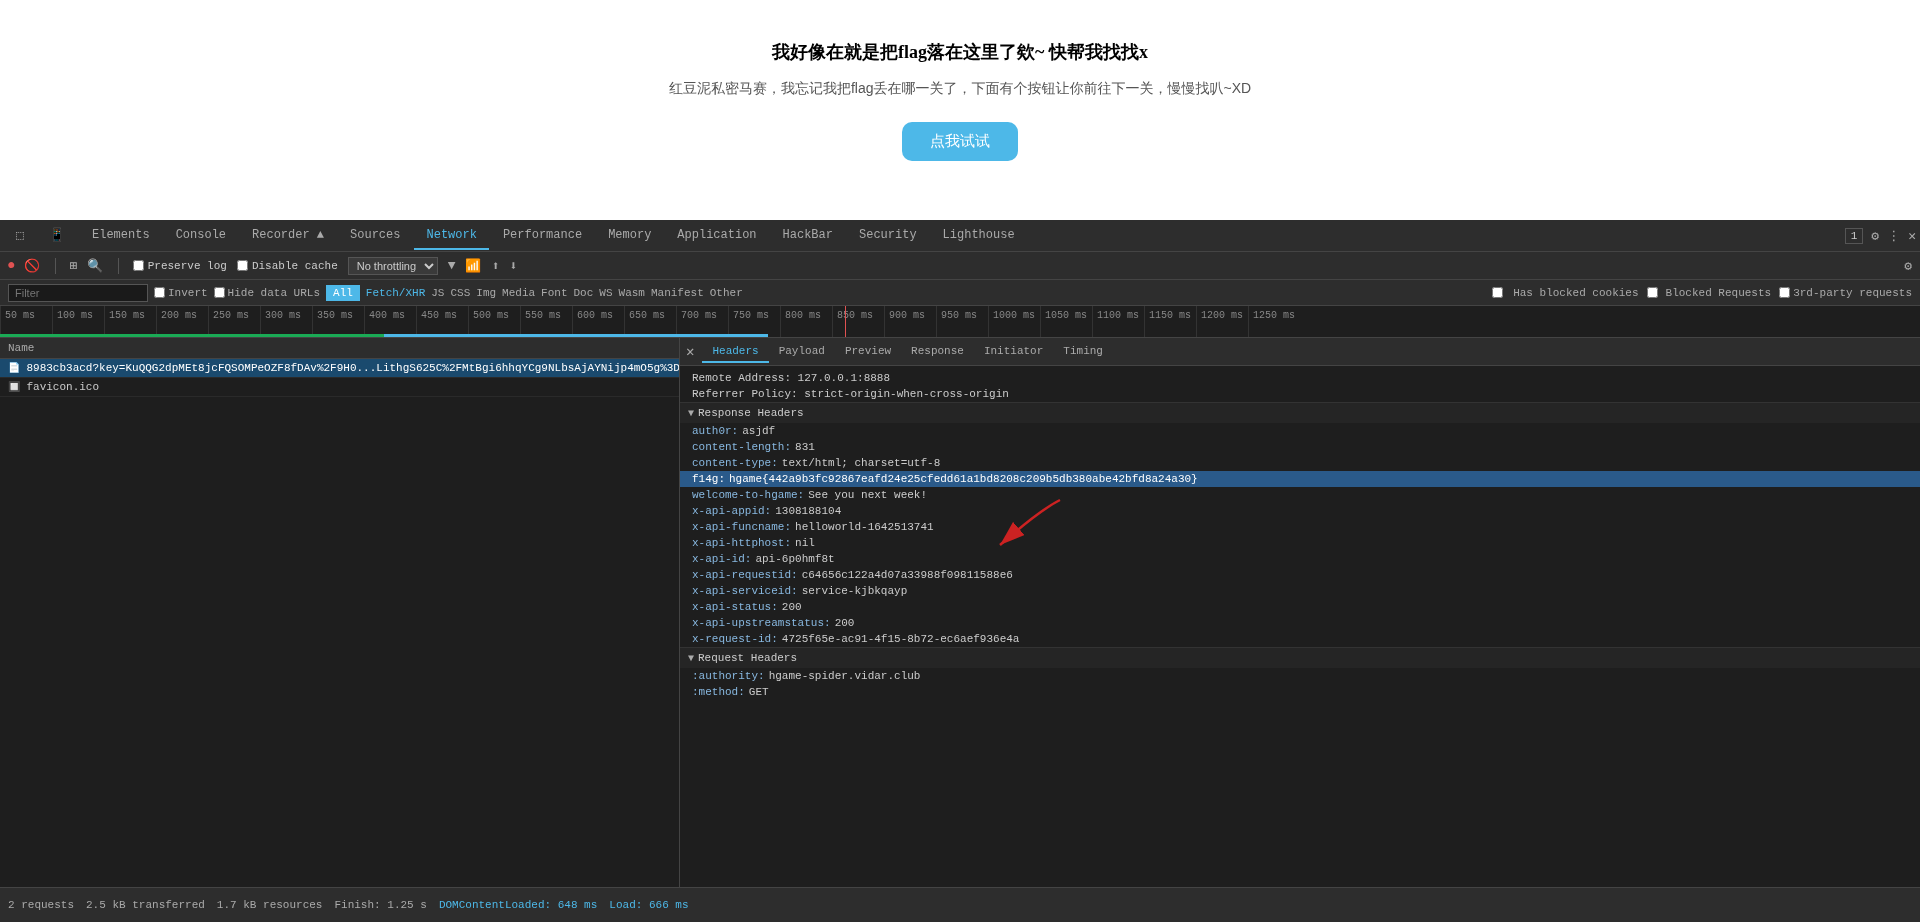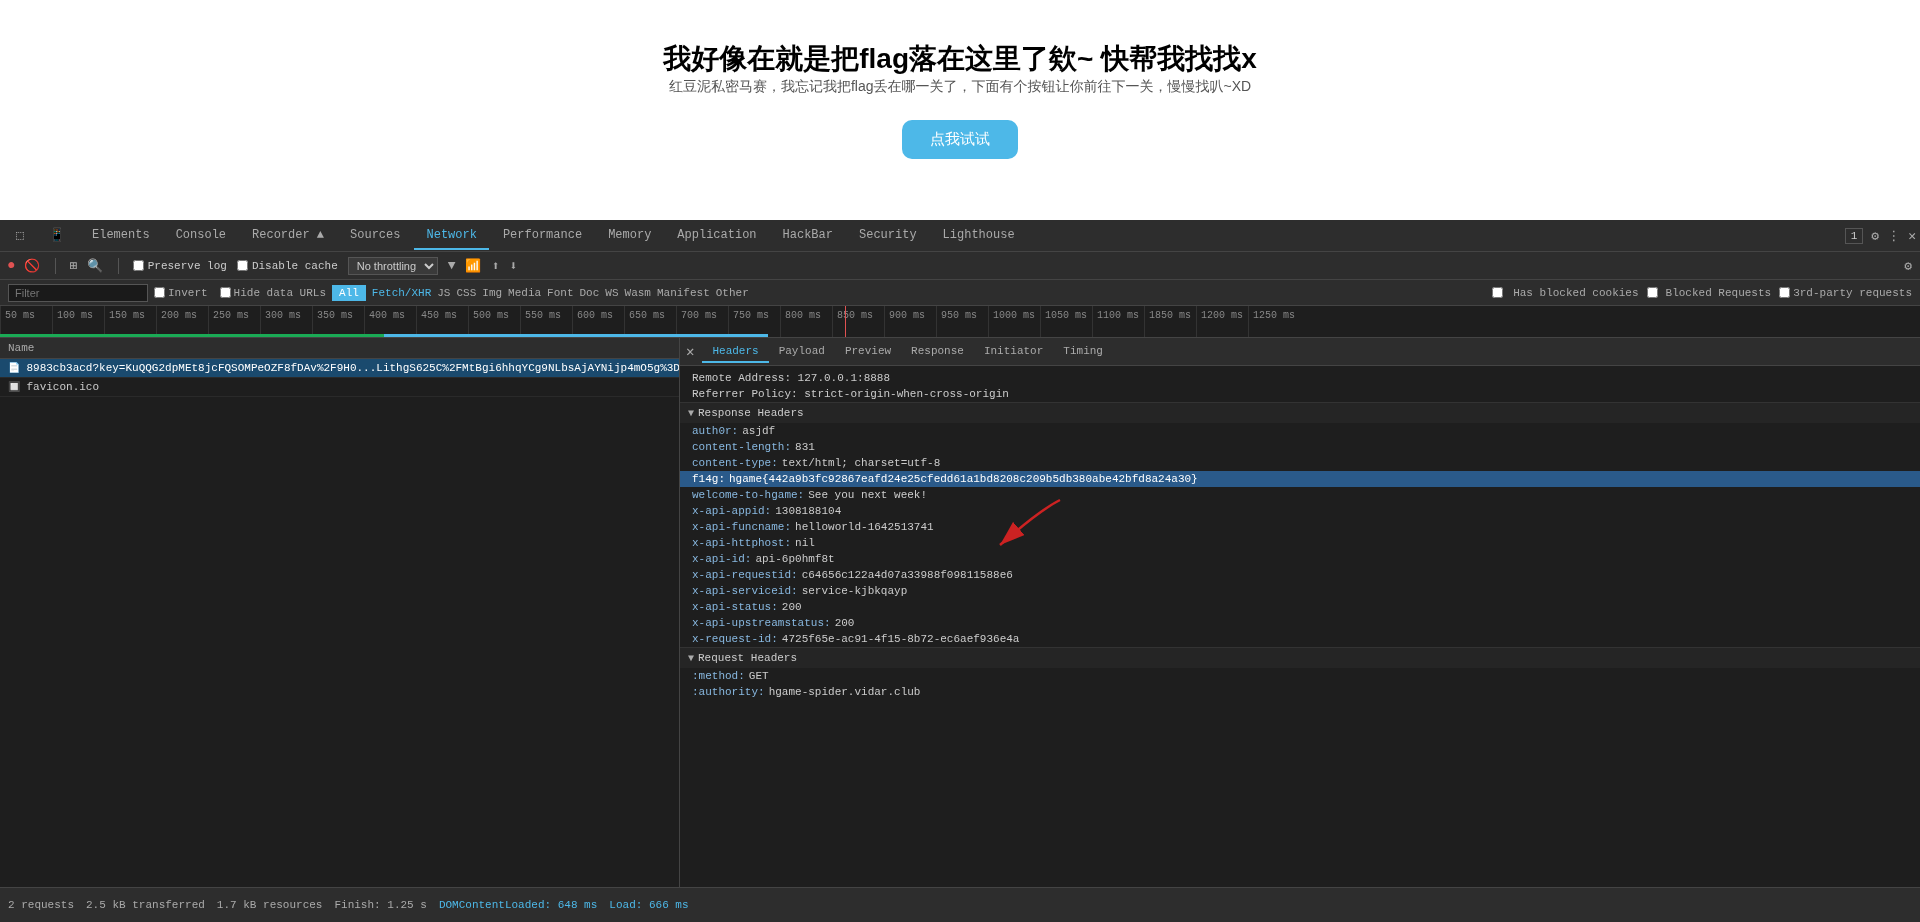--- a/index.html
+++ b/index.html
@@ -6,23 +6,25 @@
     body { font-family: Arial, sans-serif; background: #fff; overflow: hidden; }
 
     
     .page-content {
       background: #fff;
       text-align: center;
       padding: 40px 20px 30px;
       height: 220px;
     }
     .page-title {
-      font-size: 28px;
+      font-size: 18px;
       font-weight: bold;
       color: #000;
+      margin-bottom: 16px;
+      font-family: Liberation Serif, serif;
     }
     .page-subtitle {
       font-size: 14px;
       color: #555;
       margin-bottom: 24px;
     }
     .page-button {
       background: #4db8e8;
       color: #fff;
       border: none;
@@ -121,21 +123,21 @@
     }
     .filter-btn {
       background: transparent;
       border: 1px solid #555;
       color: #ccc;
       padding: 1px 6px;
       font-size: 11px;
       cursor: pointer;
     }
     .filter-btn.active { background: #4db8e8; color: #fff; border-color: #4db8e8; }
-    .filter-options { display: flex; gap: 6px; align-items: center; }
+    .filter-options { display: flex; gap: 0; align-items: center; }
     .filter-opt { color: #aaa; cursor: pointer; font-size: 11px; }
     .filter-opt.active { color: #4db8e8; }
     .filter-spacer { flex: 1; }
     .filter-right { display: flex; gap: 8px; align-items: center; }
 
     
     .timeline-bar {
       background: #1e1e1e;
       height: 32px;
       border-bottom: 1px solid #444;
@@ -435,21 +437,21 @@
         <div class="tl-tick">650 ms</div>
         <div class="tl-tick">700 ms</div>
         <div class="tl-tick">750 ms</div>
         <div class="tl-tick">800 ms</div>
         <div class="tl-tick">850 ms</div>
         <div class="tl-tick">900 ms</div>
         <div class="tl-tick">950 ms</div>
         <div class="tl-tick">1000 ms</div>
         <div class="tl-tick">1050 ms</div>
         <div class="tl-tick">1100 ms</div>
-        <div class="tl-tick">1850 ms</div>
+        <div class="tl-tick">1150 ms</div>
         <div class="tl-tick">1200 ms</div>
         <div class="tl-tick">1250 ms</div>
       </div>
     <div class="timeline-progress"></div>
     <div class="timeline-marker"></div>
   </div>
 
   <div class="main-area">
 
     <div class="left-pane">
@@ -548,26 +550,26 @@
         <div class="hdr-row">
           <span class="hdr-key">x-request-id:</span>
           <span class="hdr-val">4725f65e-ac91-4f15-8b72-ec6aef936e4a</span>
         </div>
 
         <div class="section-header">
           <span class="section-arrow">▼</span>
           <span>Request Headers</span>
         </div>
         <div class="hdr-row">
+          <span class="hdr-key">:authority:</span>
+          <span class="hdr-val">hgame-spider.vidar.club</span>
+        </div>
+        <div class="hdr-row">
           <span class="hdr-key">:method:</span>
           <span class="hdr-val">GET</span>
-        </div>
-        <div class="hdr-row">
-          <span class="hdr-key">:authority:</span>
-          <span class="hdr-val">hgame-spider.vidar.club</span>
         </div>
       </div>
 
       <svg style="position:absolute; left:920px; top:490px; pointer-events:none; z-index:100;" width="160" height="80" viewBox="0 0 160 80">
         <defs>
           <marker id="arrowhead" markerWidth="10" markerHeight="7" refX="10" refY="3.5" orient="auto">
             <polygon points="0 0, 10 3.5, 0 7" fill="#cc2222"></polygon>
           </marker>
         </defs>
         <path d="M 140 10 Q 120 20 80 55" stroke="#cc2222" stroke-width="2.5" fill="none" marker-end="url(#arrowhead)"></path>

